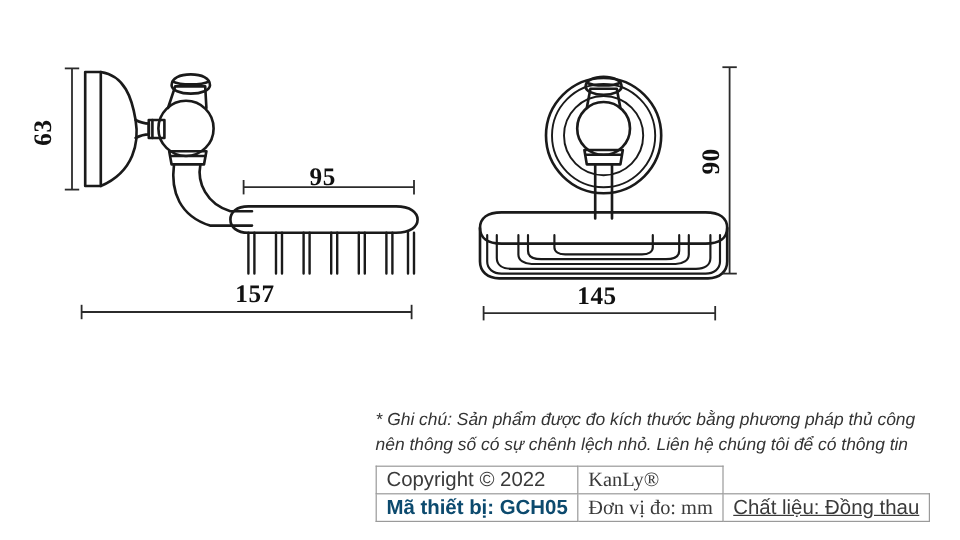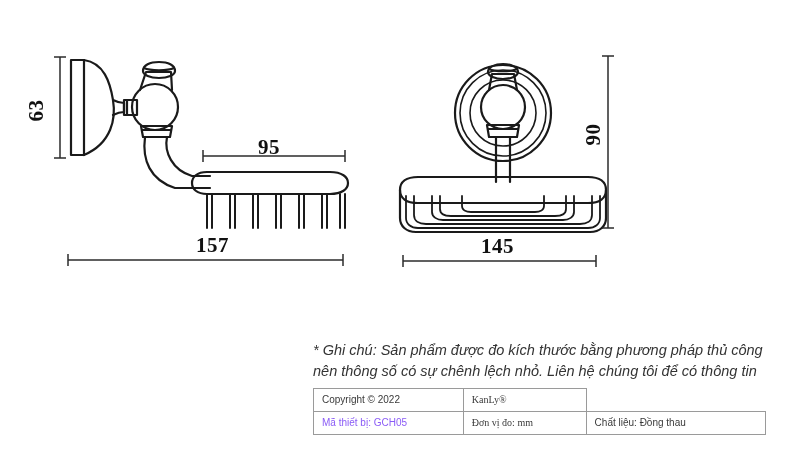--- a/index.html
+++ b/index.html
@@ -45,40 +45,40 @@
     font-size: 14.5px;
     line-height: 21px;
     color: #333333;
   }
   #spec-table {
     position: absolute;
     left: 313px;
     top: 388px;
     width: 453px;
     border-collapse: collapse;
-    font-size: 10px;
+    font-size: 17px;
     color: #3a3a3a;
   }
   #spec-table td {
     border: 1px solid #9a9a9a;
     padding: 2px 8px;
     height: 18px;
     line-height: 18px;
     white-space: nowrap;
   }
   #spec-table td.blank-cell {
     border: none;
   }
   #spec-table td.code-cell {
-    font-weight: normal;
-    color: #8b5cf6;
+    font-weight: bold;
+    color: #0c4a6e;
   }
   .col-a { width: 148px; }
   .col-b { width: 120px; font-family: Liberation Serif, serif; }
-  .col-c { width: 185px; }
+  .col-c { width: 185px; text-decoration: underline; }
 </style>
 </head>
 <body>
 
 <svg id="drawing-canvas" viewBox="0 0 800 450" xmlns="http://www.w3.org/2000/svg">
 
   <g fill="none" stroke="#1a1a1a" stroke-width="2.2" stroke-linejoin="round" stroke-linecap="round">
 
     <g>
 

